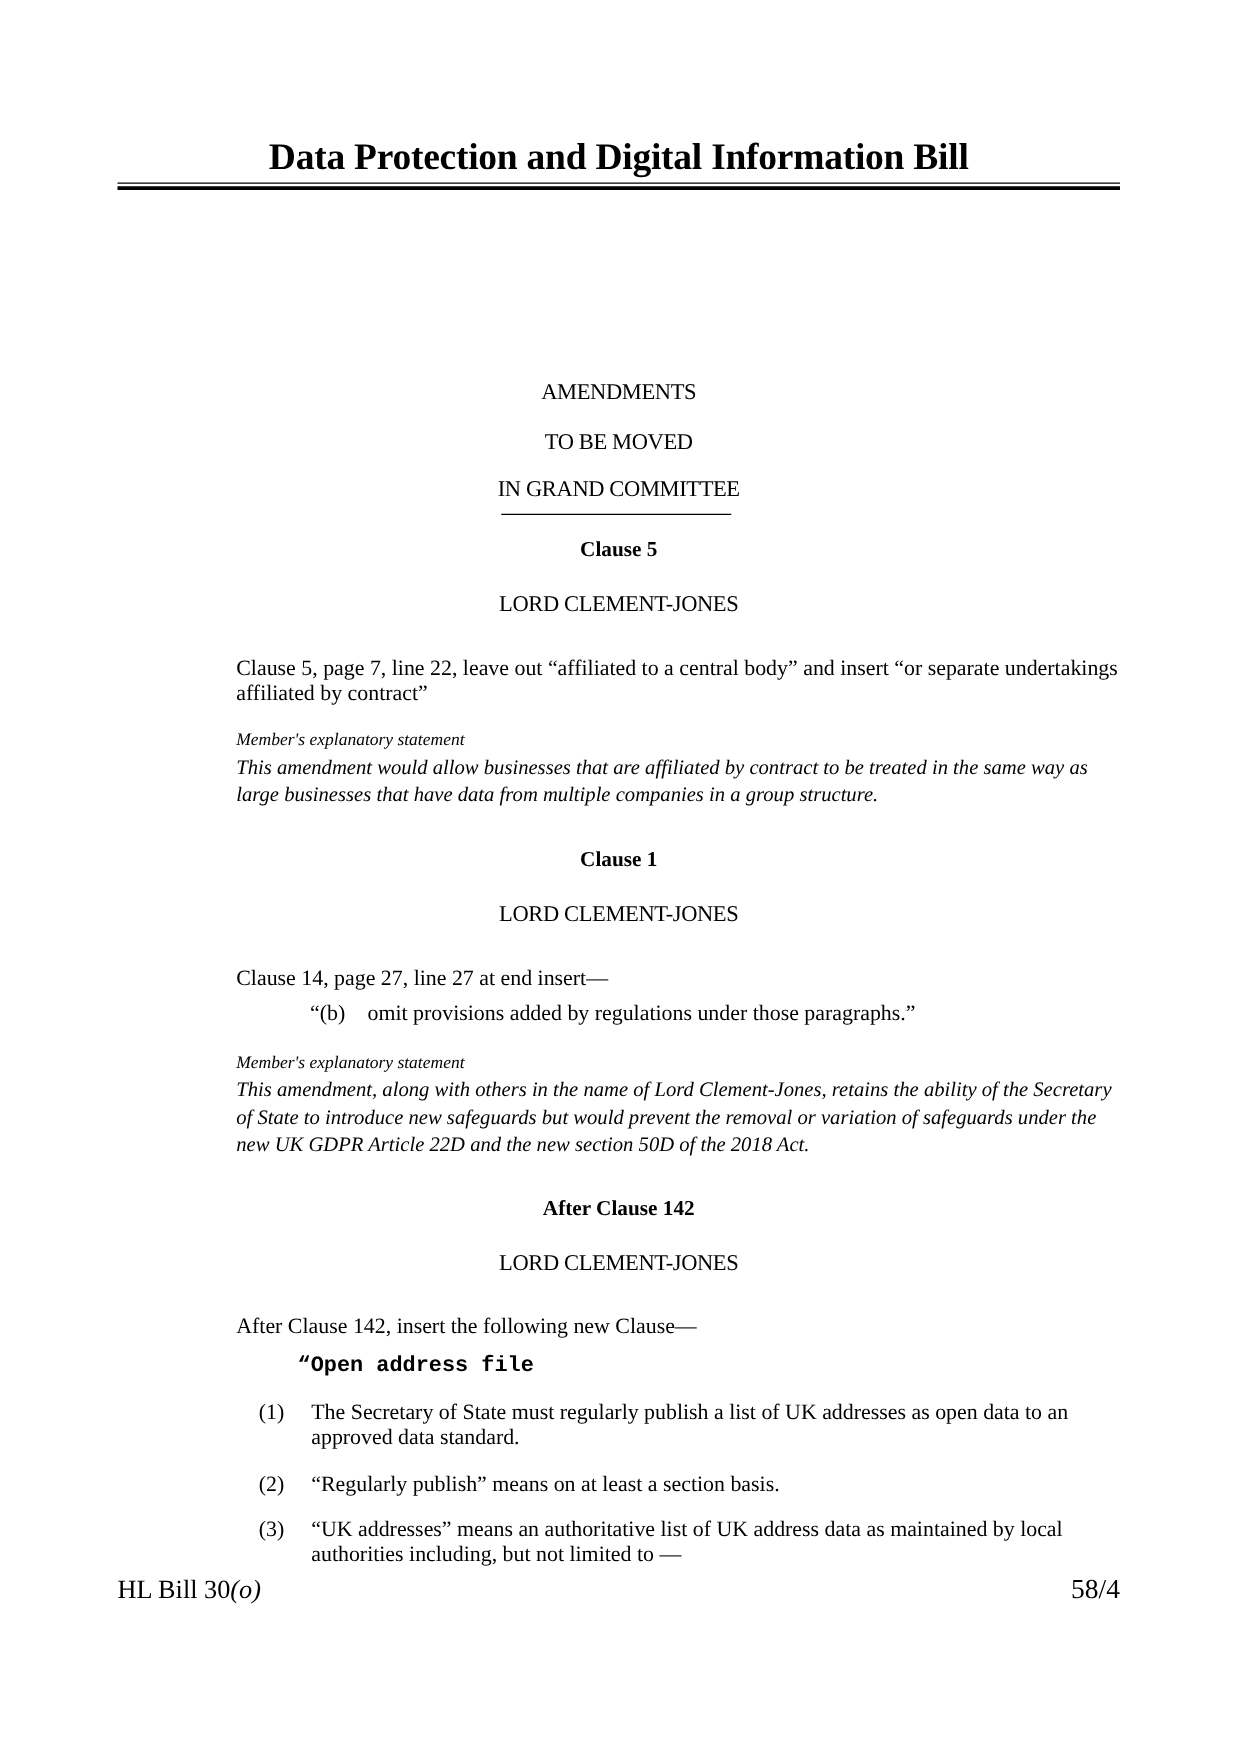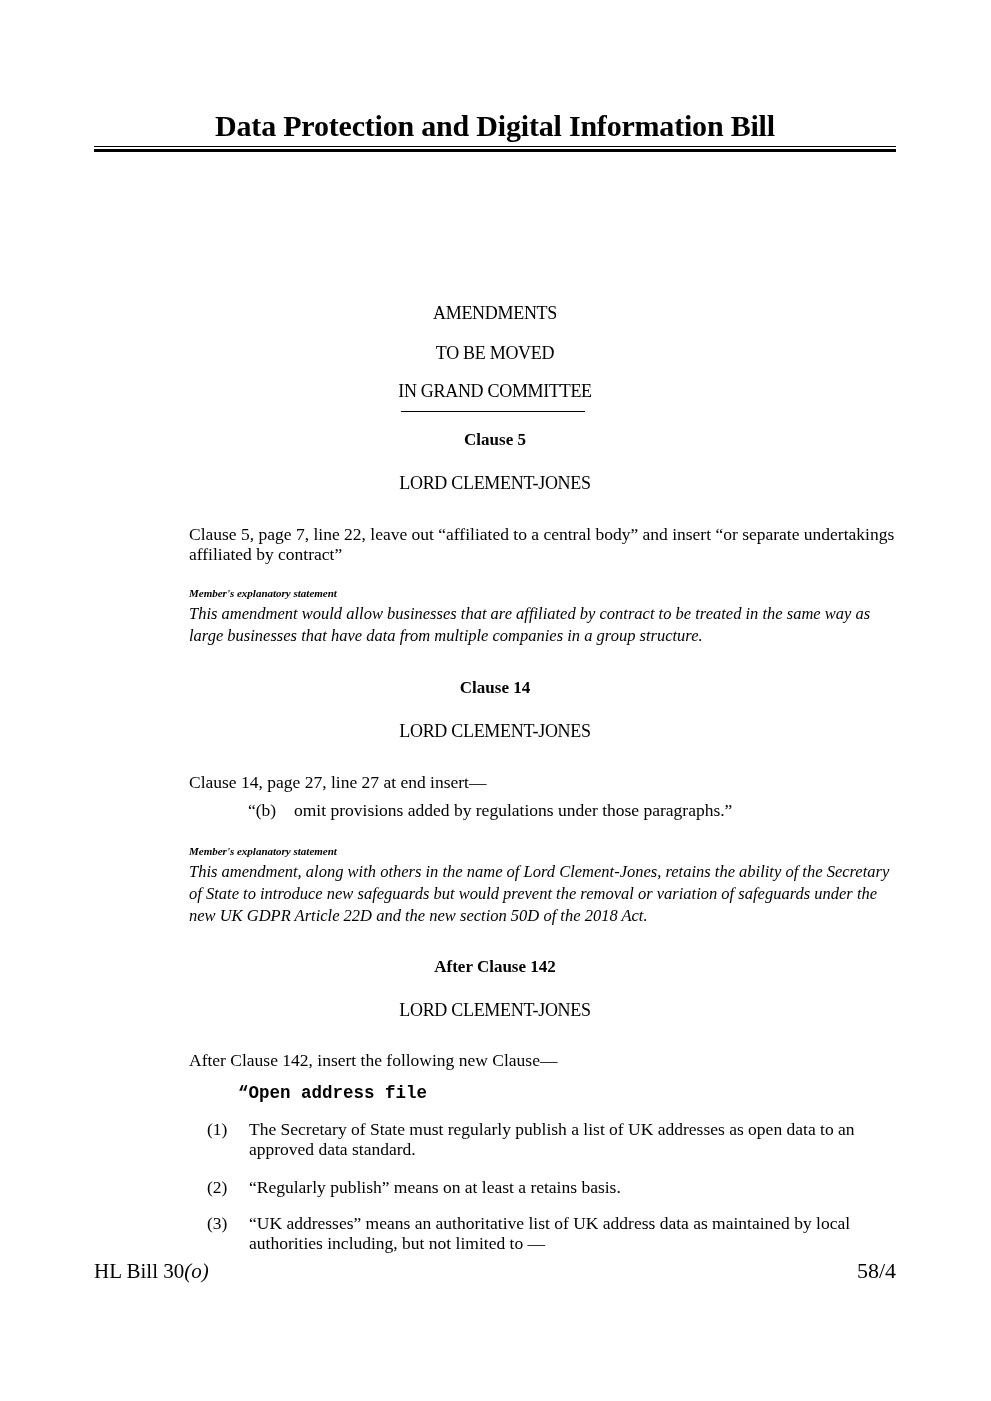--- a/index.html
+++ b/index.html
@@ -70,24 +70,24 @@
       position: absolute;
       left: 189px;
       width: 712px;
       font-size: 17.5px;
       line-height: 20px;
     }
     .stmt-head {
       position: absolute;
       left: 189px;
       width: 712px;
-      font-size: 11px;
+      font-size: 14px;
       line-height: 20px;
       font-style: italic;
-      font-weight: bold;
+      font-weight: normal;
     }
     .stmt-body {
       position: absolute;
       left: 189px;
       width: 710px;
       font-size: 16.5px;
       line-height: 22px;
       font-style: italic;
     }
     .sub-b {
@@ -155,21 +155,21 @@
 
 <section>
   <div class="center-line bold" style="top:428px;">Clause 5</div>
   <div class="center-line caps" style="top:471px;">LORD CLEMENT-JONES</div>
   <div class="para" style="top:524px;">Clause 5, page 7, line 22, leave out “affiliated to a central body” and insert “or separate undertakings affiliated by contract”</div>
   <div class="stmt-head" style="top:583px;">Member's explanatory statement</div>
   <div class="stmt-body" style="top:603px;">This amendment would allow businesses that are affiliated by contract to be treated in the same way as large businesses that have data from multiple companies in a group structure.</div>
 </section>
 
 <section>
-  <div class="center-line bold" style="top:676px;">Clause 14</div>
+  <div class="center-line bold" style="top:676px;">Clause 1</div>
   <div class="center-line caps" style="top:719px;">LORD CLEMENT-JONES</div>
   <div class="para" style="top:772px;">Clause 14, page 27, line 27 at end insert—</div>
   <div class="sub-b" style="top:799px;">
     <span class="lbl">“(b)</span><span>omit provisions added by regulations under those paragraphs.”</span>
   </div>
   <div class="stmt-head" style="top:841px;">Member's explanatory statement</div>
   <div class="stmt-body" style="top:861px;">This amendment, along with others in the name of Lord Clement-Jones, retains the ability of the Secretary of State to introduce new safeguards but would prevent the removal or variation of safeguards under the new UK GDPR Article 22D and the new section 50D of the 2018 Act.</div>
 </section>
 
 <section>
@@ -177,21 +177,21 @@
   <div class="center-line caps" style="top:998px;">LORD CLEMENT-JONES</div>
   <div class="para" style="top:1050px;">After Clause 142, insert the following new Clause—</div>
   <div class="clause-title" style="top:1082px;">“Open address file</div>
 
   <div class="numbered" style="top:1119px;">
     <span class="num">(1)</span>
     <span class="txt">The Secretary of State must regularly publish a list of UK addresses as open data to an approved data standard.</span>
   </div>
   <div class="numbered" style="top:1177px;">
     <span class="num">(2)</span>
-    <span class="txt">“Regularly publish” means on at least a retains basis.</span>
+    <span class="txt">“Regularly publish” means on at least a section basis.</span>
   </div>
   <div class="numbered" style="top:1213px;">
     <span class="num">(3)</span>
     <span class="txt">“UK addresses” means an authoritative list of UK address data as maintained by local authorities including, but not limited to —</span>
   </div>
 </section>
 
 <div class="footer-left"><span>HL Bill 30</span><i>(o)</i></div>
 <div class="footer-right">58/4</div>
 

